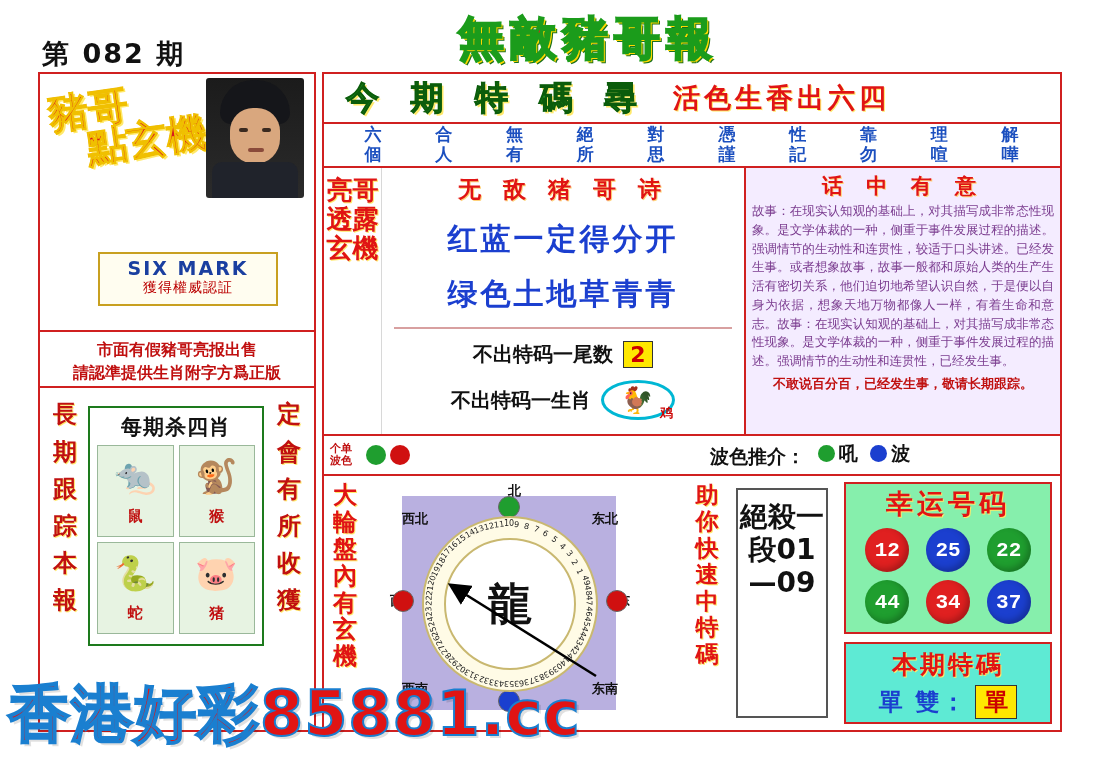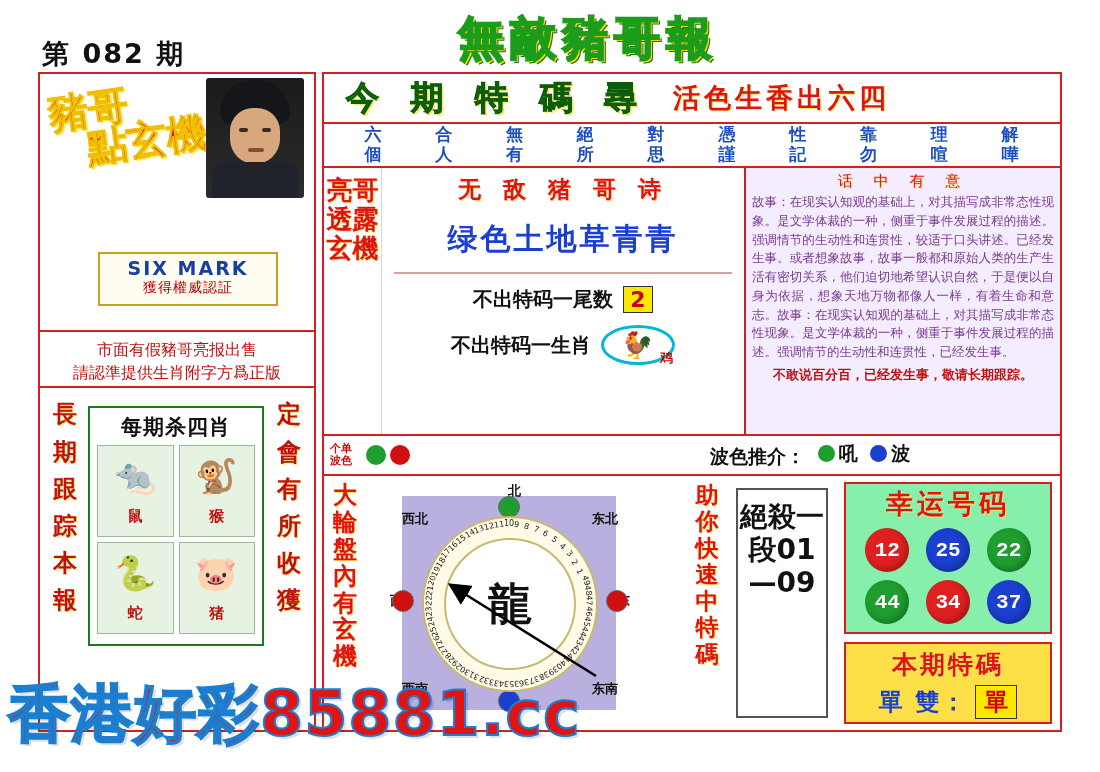--- a/index.html
+++ b/index.html
@@ -71,21 +71,21 @@
   .photo .body { position:absolute; left:6px; top:84px; width:86px; height:40px; background:#20232b; border-radius:10px 10px 0 0;}
   .sixmark-box {
     position:absolute; left:58px; top:178px; width:180px; height:54px;
     border:2px solid #c8a020; background:#fffdf0;
     text-align:center;
   }
   .sixmark-box .sm1 { font-size:19px; font-weight:bold; color:#1a3fa0; letter-spacing:2px; margin-top:3px;}
   .sixmark-box .sm2 { font-size:14px; color:#b00; letter-spacing:1px;}
   .notice {
     padding:6px 4px 2px; text-align:center; line-height:1.45;
-    font-size:16px; color:#c01010; font-weight:normal;
+    font-size:16px; color:#c01010; font-weight:bold;
     border-bottom:2px solid #d02020;
   }
   .left-bottom { position:relative; height:328px; }
   .vert {
     position:absolute; width:38px; font-size:24px; font-weight:bold;
     color:#c01010; line-height:1.55; text-align:center;
     text-shadow:1px 1px 0 #ffe96a;
   }
   .vert-left { left:6px; top:8px; }
   .vert-right { right:6px; top:8px; }
@@ -180,21 +180,21 @@
     position:absolute; inset:0; border:3px solid #00b7d4; border-radius:50%;
   }
   .zodiac-chip .gl { font-size:26px; }
   .zodiac-chip .nm { position:absolute; right:2px; bottom:-2px; font-size:13px; color:#c00; }
   
   .talkbox {
     width:316px; border-left:2px solid #d02020;
     background:#f4ecff; position:relative; padding:4px 6px;
   }
   .talk-title {
-    text-align:center; font-size:15px; font-weight:normal; color:#e01414;
+    text-align:center; font-size:21px; font-weight:bold; color:#e01414;
     letter-spacing:8px; text-shadow:1px 1px 0 #ffd27a; margin-bottom:2px;
   }
   .talk-body {
     font-size:12.5px; line-height:1.5; color:#7a3b8f; text-align:justify;
   }
   .talk-foot {
     font-size:13px; color:#c01010; text-align:center; margin-top:4px; font-weight:bold;
   }
   
   .wavestrip {
@@ -278,21 +278,21 @@
     padding:6px 14px;
   }
   .ball {
     width:44px; height:44px; border-radius:50%; margin:0 auto;
     color:#fff; font-size:21px; font-weight:bold;
     display:flex; align-items:center; justify-content:center;
     box-shadow:inset -3px -3px 6px rgba(0,0,0,.25);
   }
   .tema {
     position:absolute; left:8px; top:166px; right:8px; bottom:6px;
-    border:2px solid #d02020; background:#fde047; text-align:center;
+    border:2px solid #d02020; background:#5eead4; text-align:center;
   }
   .tema-title { font-size:25px; font-weight:bold; color:#e01414; padding:4px 0 0; letter-spacing:3px; text-shadow:1px 1px 0 #ffe96a;}
   .tema-row { display:flex; align-items:center; justify-content:center; margin-top:4px; font-size:24px; font-weight:bold;}
   .tema-row .lbl { color:#1b3fcf; letter-spacing:2px; }
   .tema-row .val { background:#ffe800; border:1px solid #333; color:#c00; padding:0 8px; margin-left:8px;}
   
   .watermark {
     position:absolute; left:8px; top:672px; width:700px; height:90px;
     font-size:62px; font-weight:bold; letter-spacing:1px;
     color:#e01414; -webkit-text-stroke:2px #1a7fd0;
@@ -416,20 +416,21 @@
           <i>解</i>
           <i>嘩</i>
         </div>
     </div>
 
     <div class="mid">
       <div class="vtitle">亮哥透露玄機</div>
 
       <div class="poem-area">
         <div class="poem-title">无 敌 猪 哥 诗</div>
+        <div class="poem-line">红蓝一定得分开</div>
         <div class="poem-line">绿色土地草青青</div>
         <div class="poem-rule"></div>
 
         <div class="tail-row">
           <span>不出特码一尾数</span>
           <span class="tail-val">2</span>
         </div>
 
         <div class="zodiac-row">
           <span>不出特码一生肖</span>

